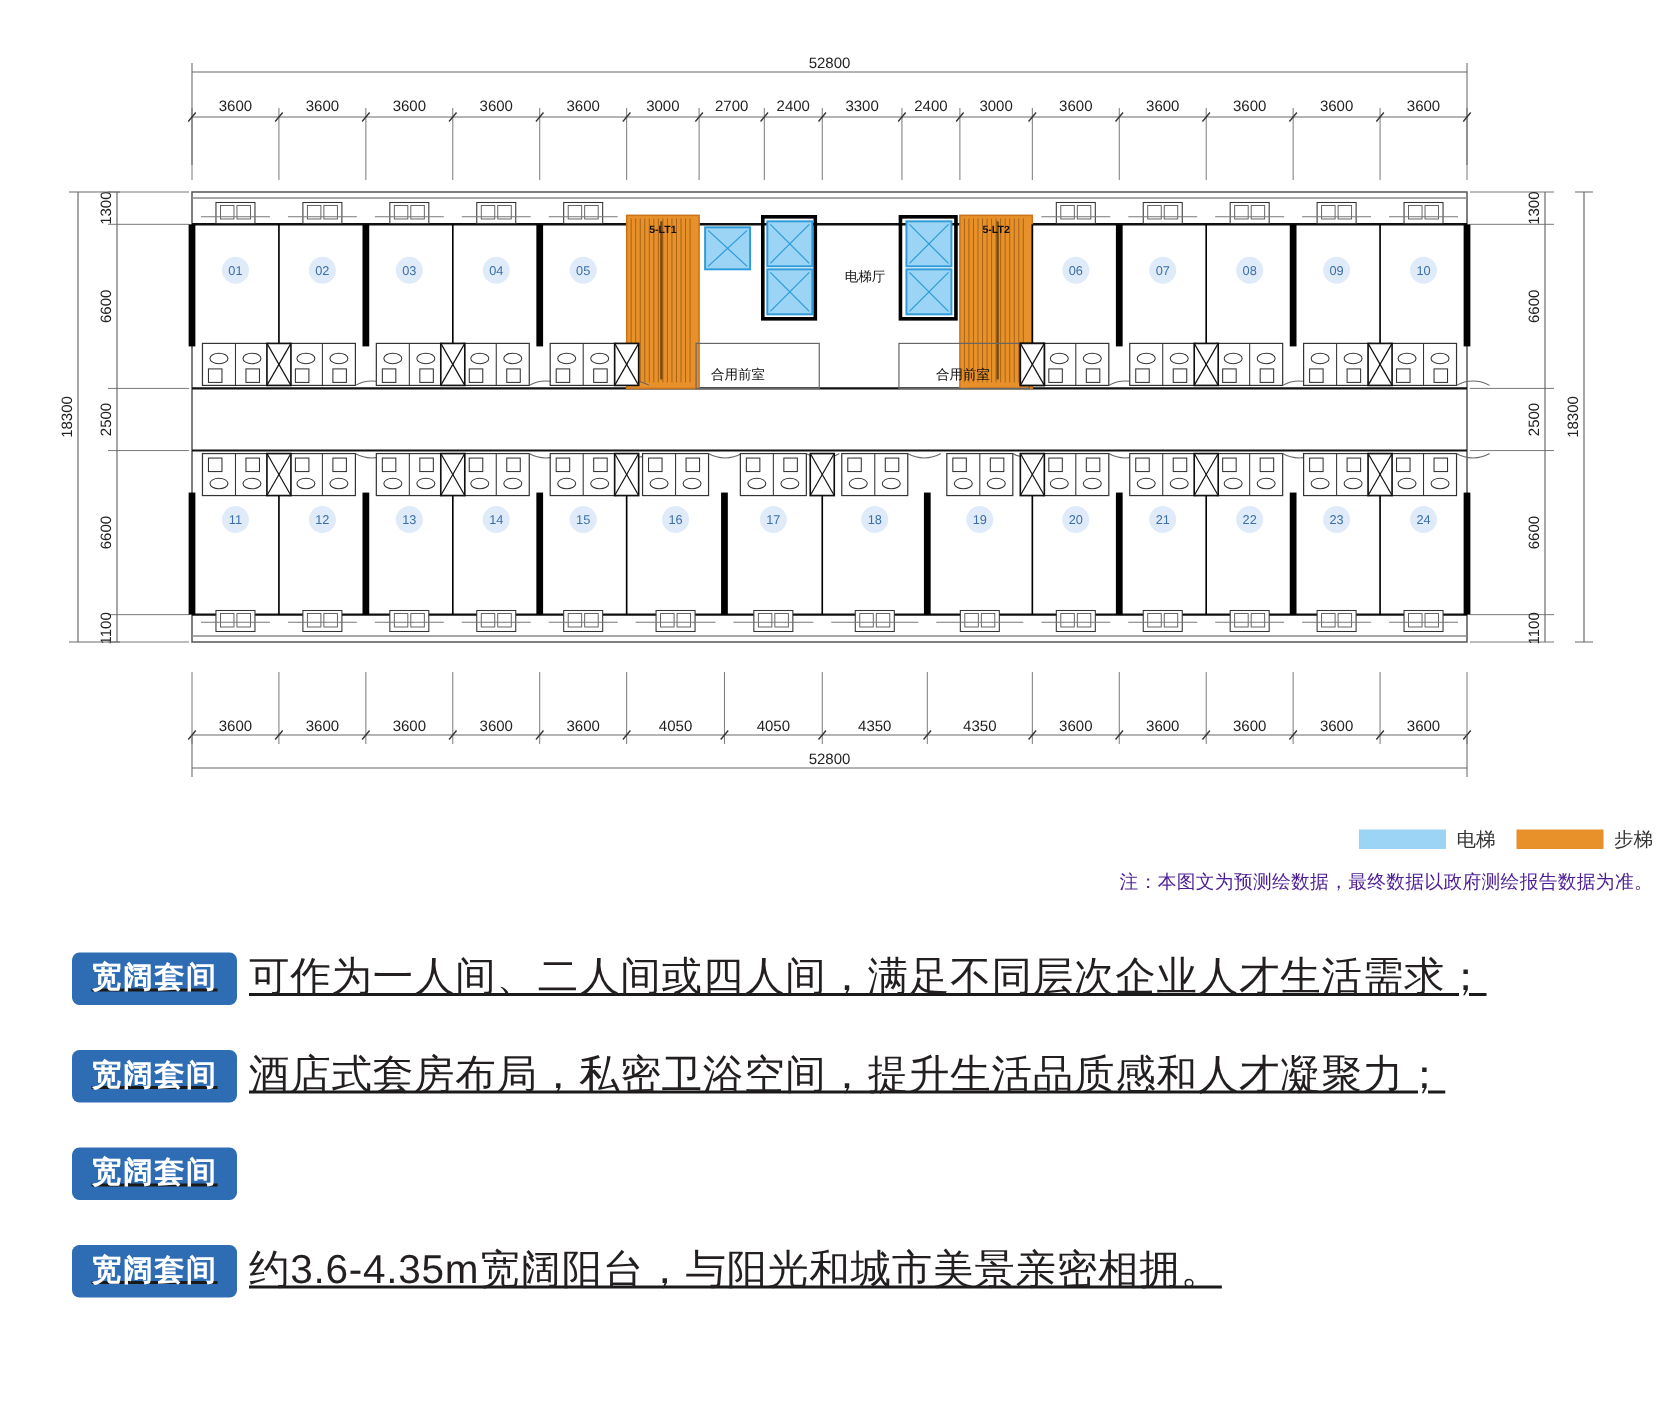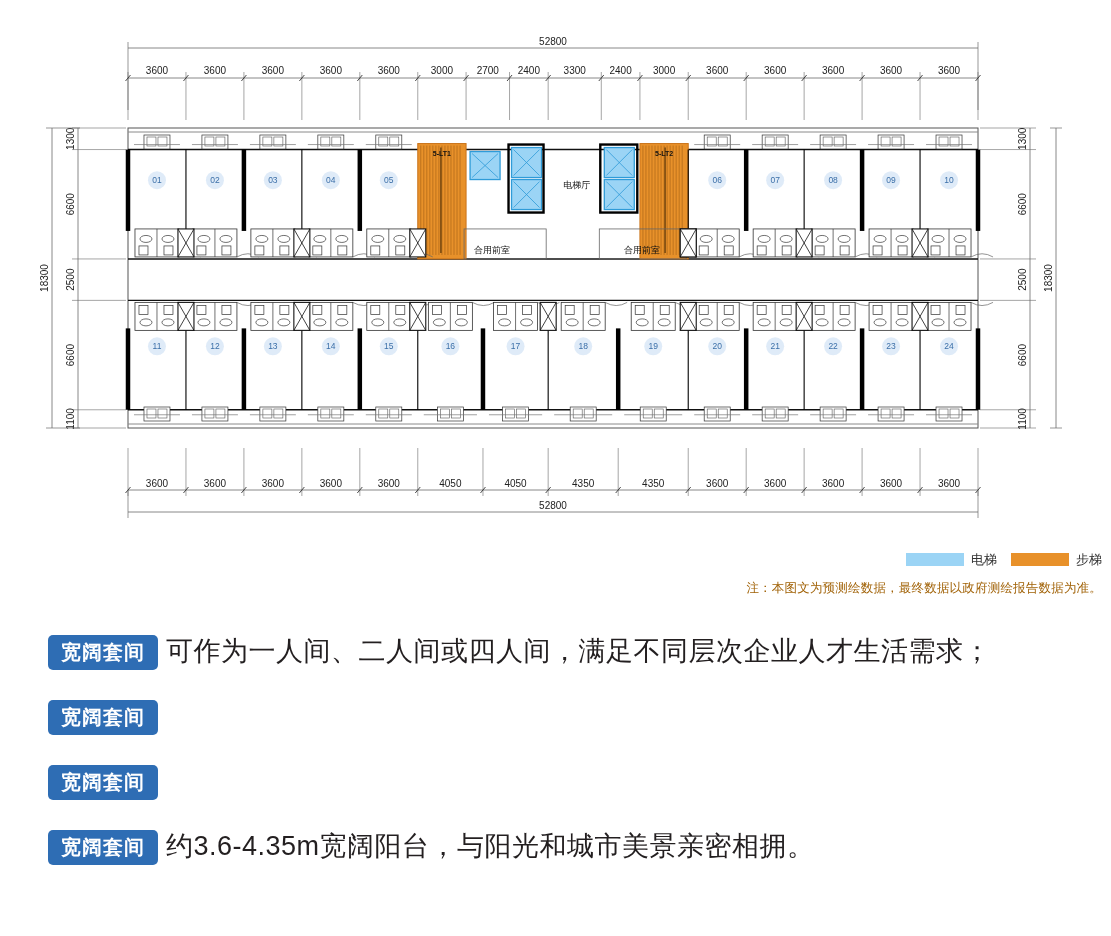--- a/index.html
+++ b/index.html
@@ -21,30 +21,30 @@
     position:absolute; right:32px; top:553px;
     display:flex; align-items:flex-start; gap:14px;
     font-size:12.5px; color:#333;
   }
   .legend-item { display:flex; align-items:center; gap:7px; }
   .legend-swatch { width:58px; height:13px; display:block; }
   .legend-label { font-size:13px; line-height:1; }
 
   #plan-note {
     position:absolute; right:32px; top:580px;
-    font-size:12.5px; color:#a16207; letter-spacing:.2px;
+    font-size:12.5px; color:#4c1d95; letter-spacing:.2px;
   }
 
   
   #features {
     position:absolute; left:48px; top:630px; width:1040px;
   }
   .feature-row {
     display:flex; align-items:center;
-    height:44px; margin-bottom:21px;
+    height:44px; margin-bottom:21px;text-decoration:underline;
   }
   .feature-badge {
     flex:0 0 auto;
     background:#2E6DB4;
     color:#ffffff;
     font-size:20px;
     font-weight:bold;
     letter-spacing:1px;
     border-radius:5px;
     padding:7px 13px 8px 13px;
@@ -666,20 +666,21 @@
   <div id="plan-note">注：本图文为预测绘数据，最终数据以政府测绘报告数据为准。</div>
 </div>
 
 <div id="features">
   <div class="feature-row">
     <span class="feature-badge">宽阔套间</span>
     <span class="feature-text">可作为一人间、二人间或四人间，满足不同层次企业人才生活需求；</span>
   </div>
   <div class="feature-row">
     <span class="feature-badge">宽阔套间</span>
+    <span class="feature-text">酒店式套房布局，私密卫浴空间，提升生活品质感和人才凝聚力；</span>
   </div>
   <div class="feature-row">
     <span class="feature-badge">宽阔套间</span>
   </div>
   <div class="feature-row">
     <span class="feature-badge">宽阔套间</span>
     <span class="feature-text">约3.6-4.35m宽阔阳台，与阳光和城市美景亲密相拥。</span>
   </div>
 </div>
 

